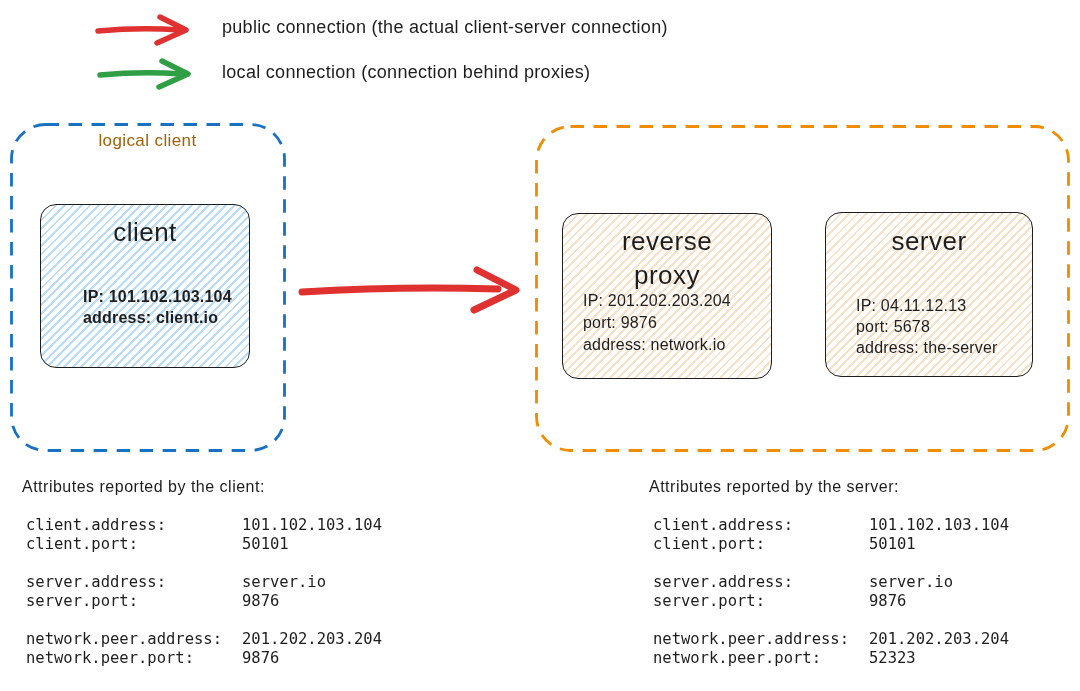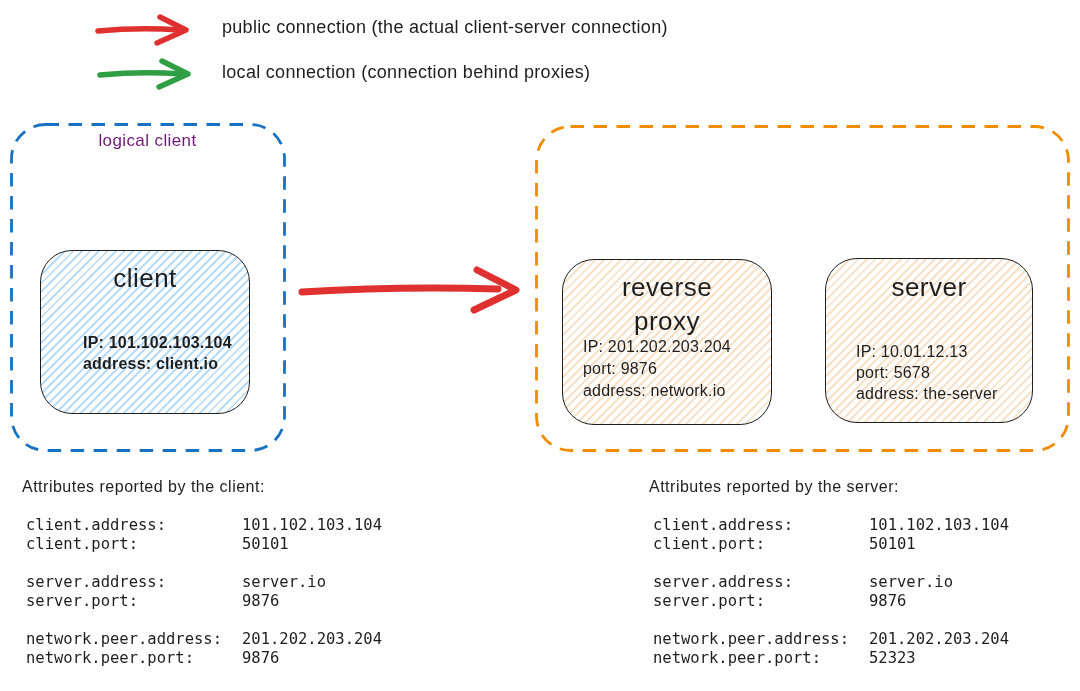--- a/index.html
+++ b/index.html
@@ -9,27 +9,27 @@
   }
   svg.overlay { position:absolute; left:0; top:0; width:1080px; height:691px; }
 
   
   .legend-label { position:absolute; font-size:18px; letter-spacing:.3px; white-space:nowrap; }
   #legend-public-label { left:222px; top:17px; }
   #legend-local-label  { left:222px; top:62px; }
 
   
   .container-label { position:absolute; text-align:center; font-size:17px; letter-spacing:.4px; }
-  #logical-client-label { left:11px;  top:131px; width:273px; color:#701a75; }
+  #logical-client-label { left:11px;  top:131px; width:273px; color:#a16207; }
   #logical-server-label { left:536px; top:133px; width:532px; color:#f08c00; }
 
   
   .node {
     position:absolute; box-sizing:border-box;
-    border:1.7px solid #1e1e1e; border-radius:32px;margin-top:46px;
+    border:1.7px solid #1e1e1e; border-radius:16px;
   }
   .hatch-blue {
     background:repeating-linear-gradient(135deg,
       rgba(144,202,249,0) 0 4px, rgba(126,193,246,.55) 4px 6px);
   }
   .hatch-peach {
     background:repeating-linear-gradient(135deg,
       rgba(246,199,147,0) 0 4px, rgba(243,196,144,.5) 4px 6px);
   }
   #client-node        { left:40px;  top:204px; width:210px; height:164px; }
@@ -104,21 +104,21 @@
     <div class="node-lines">
       <div>IP: 201.202.203.204</div>
       <div>port: 9876</div>
       <div>address: network.io</div>
     </div>
   </div>
 
   <div class="node hatch-peach" id="server-node">
     <div class="node-title">server</div>
     <div class="node-lines">
-      <div>IP: 10.01.12.13</div>
+      <div>IP: 04.11.12.13</div>
       <div>port: 5678</div>
       <div>address: the-server</div>
     </div>
   </div>
 
   <div class="attr-section" id="attr-client">
     <div class="attr-heading">Attributes reported by the client:</div>
     <div class="attr-list">
       <div class="attr-group">
         <div class="attr-row">

